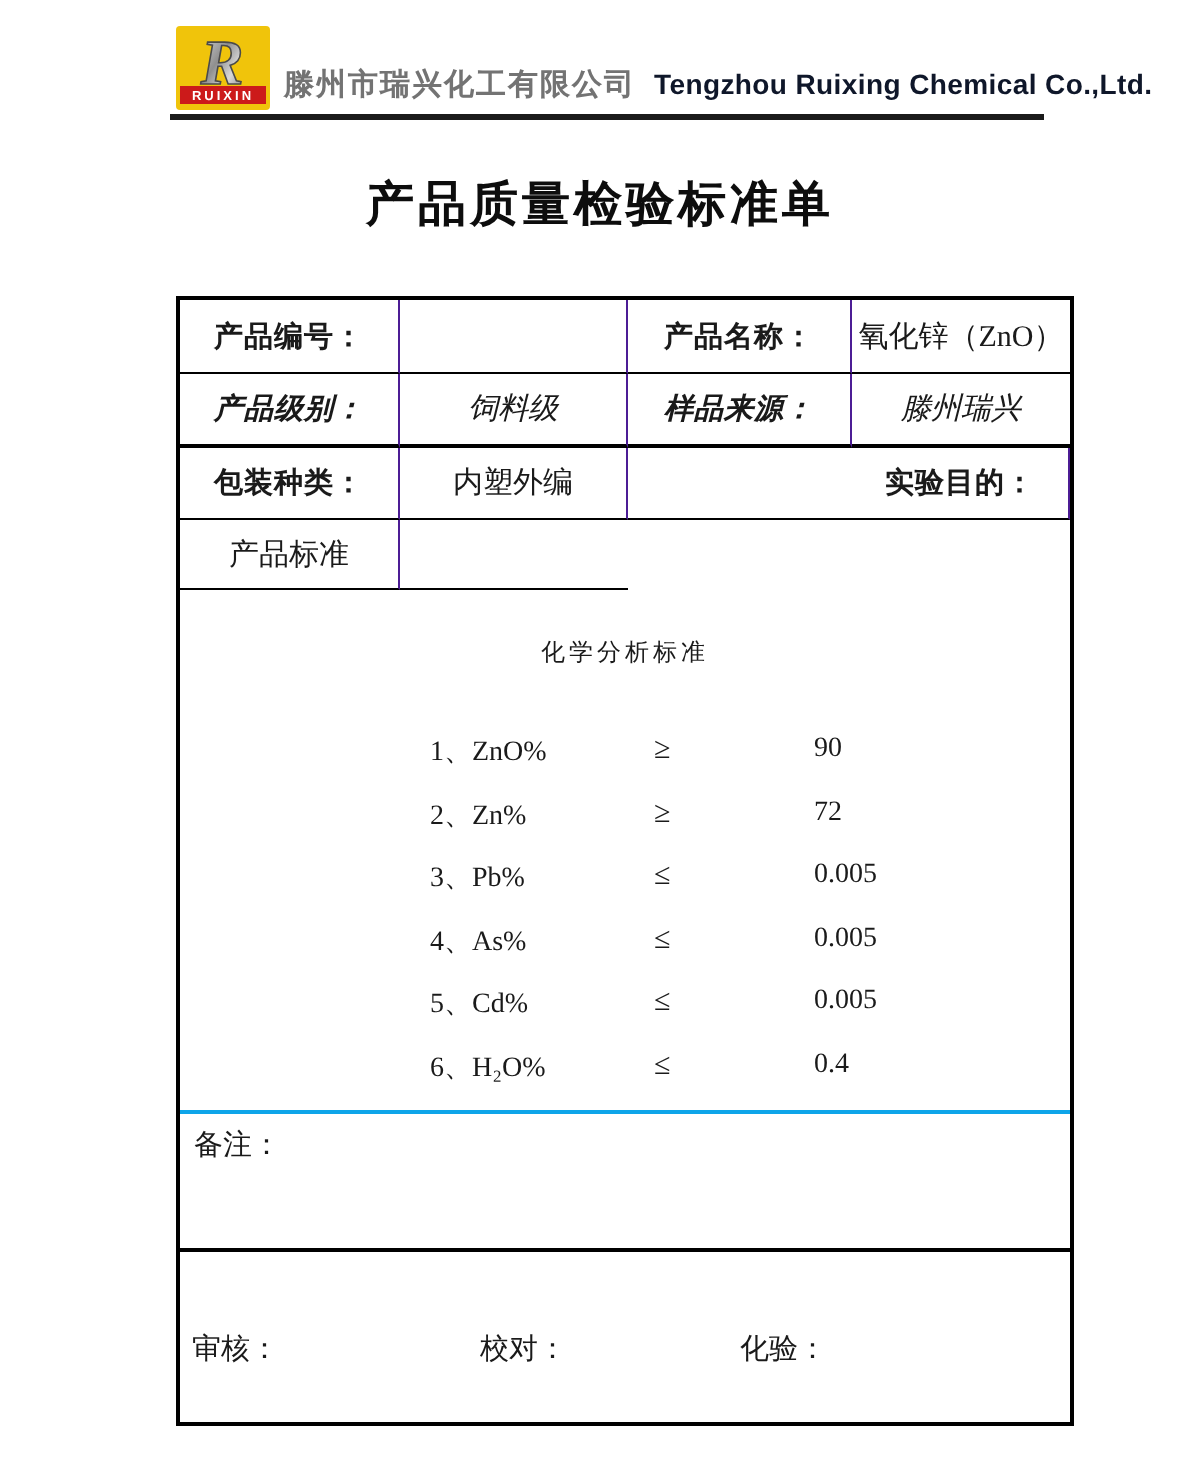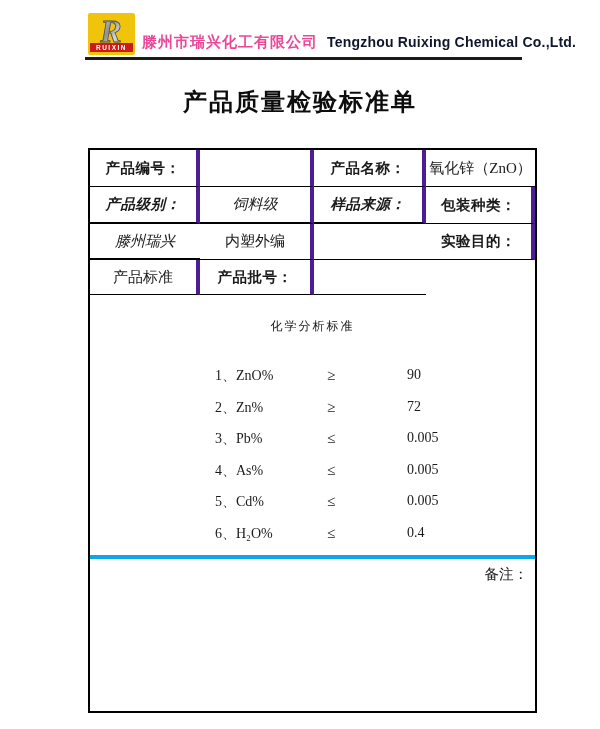--- a/index.html
+++ b/index.html
@@ -14,21 +14,21 @@
   
   .logo {
     position: absolute; left: 88px; top: 13px; width: 47px; height: 42px;
   }
   .company-line {
     position: absolute; left: 142px; top: 33px;
     display: flex; align-items: baseline; gap: 9px; white-space: nowrap;
   }
   .company-cn {
     font-family: "Liberation Serif", "DejaVu Serif", serif;
-    font-size: 15px; font-weight: 600; letter-spacing: 1px; color: #ec4899;
+    font-size: 15px; font-weight: 600; letter-spacing: 1px; color: #737373;
   }
   .company-en {
     font-family: "Liberation Sans", "DejaVu Sans", sans-serif;
     font-size: 14px; font-weight: bold; color: #0f172a; letter-spacing: 0.2px;
   }
   .header-rule {
     position: absolute; left: 85px; top: 57px; width: 437px; height: 3px;
     background: #1b1b1b;
   }
 
@@ -48,21 +48,21 @@
     position: absolute; left: 0; top: 0; right: 0; height: 145px;
     display: grid;
     grid-template-columns: 110px 114px 112px auto;
     grid-template-rows: 37px 37px 36px 35px;
   }
   .cell {
     display: flex; align-items: center; justify-content: center;
     border-bottom: 1px solid #000;
     font-size: 14px; white-space: nowrap; overflow: hidden;
   }
-  .cell.vr { border-right: 4px solid #4c1d95; }
+  .cell.vr { border-right: 1px solid #4c1d95; }
   .cell.thick { border-bottom-width: 2px; font-style: italic; }
   .cell.lbl { font-weight: bold; font-size: 14.5px; letter-spacing: 0.5px; }
   .cell.val {
     font-family: "Liberation Serif", "DejaVu Serif", serif;
     font-size: 15px; font-weight: normal;
   }
 
   .analysis {
     position: absolute; left: 0; top: 145px; right: 0; height: 260px;
   }
@@ -75,25 +75,24 @@
     position: absolute; left: 0; right: 0; height: 18px;
     font-family: "Liberation Serif", "DejaVu Serif", serif;
     font-size: 14px;
   }
   .chem-item .nm  { position: absolute; left: 125px; }
   .chem-item .sym { position: absolute; left: 237px; font-size: 15px; }
   .chem-item .vl  { position: absolute; left: 317px; }
 
   .remarks {
     position: absolute; left: 0; top: 405px; right: 0; height: 69px;
-    border-top: 4px solid #0ea5e9;
+    border-top: 2px solid #0ea5e9;
     padding: 6px 7px;
     font-family: "Liberation Serif", "DejaVu Serif", serif;
     font-size: 14.5px;
-    text-align: right;
   }
   .signatures {
     position: absolute; left: 0; top: 474px; right: 0; bottom: 0;
     border-top: 2px solid #000;
     font-family: "Liberation Serif", "DejaVu Serif", serif;
     font-size: 14.5px;
   }
   .signatures .sig { position: absolute; top: 39px; white-space: nowrap; }
   .sig-review    { left: 6px; }
   .sig-proofread { left: 150px; }
@@ -131,29 +130,28 @@
 
   <div class="igrid">
     <div class="cell lbl vr">产品编号：</div>
     <div class="cell val vr"></div>
     <div class="cell lbl vr">产品名称：</div>
     <div class="cell val">氧化锌（ZnO）</div>
 
     <div class="cell lbl vr thick">产品级别：</div>
     <div class="cell val vr thick">饲料级</div>
     <div class="cell lbl vr thick">样品来源：</div>
+    <div class="cell val thick">滕州瑞兴</div>
+
     <div class="cell lbl vr">包装种类：</div>
-
-    <div class="cell val thick">滕州瑞兴</div>
     <div class="cell val vr">内塑外编</div>
     <div class="cell val"></div>
 
     <div class="cell lbl vr">实验目的：</div>
     <div class="cell val vr">产品标准</div>
-    <div class="cell lbl vr">产品批号：</div>
     <div class="cell val"></div>
   </div>
 
   <div class="analysis">
     <div class="analysis-heading">化学分析标准</div>
 
     <div class="chem-item" style="top:72px">
       <span class="nm">1、ZnO%</span>
       <span class="sym">≥</span>
       <span class="vl">90</span>
@@ -182,14 +180,19 @@
       <span class="nm">6、H₂O%</span>
       <span class="sym">≤</span>
       <span class="vl">0.4</span>
     </div>
   </div>
 
   <div class="remarks">
     <span>备注：</span>
   </div>
 
+  <div class="signatures">
+    <span class="sig sig-review">审核：</span>
+    <span class="sig sig-proofread">校对：</span>
+    <span class="sig sig-test">化验：</span>
+  </div>
 
 </div>
 
 </body></html>

